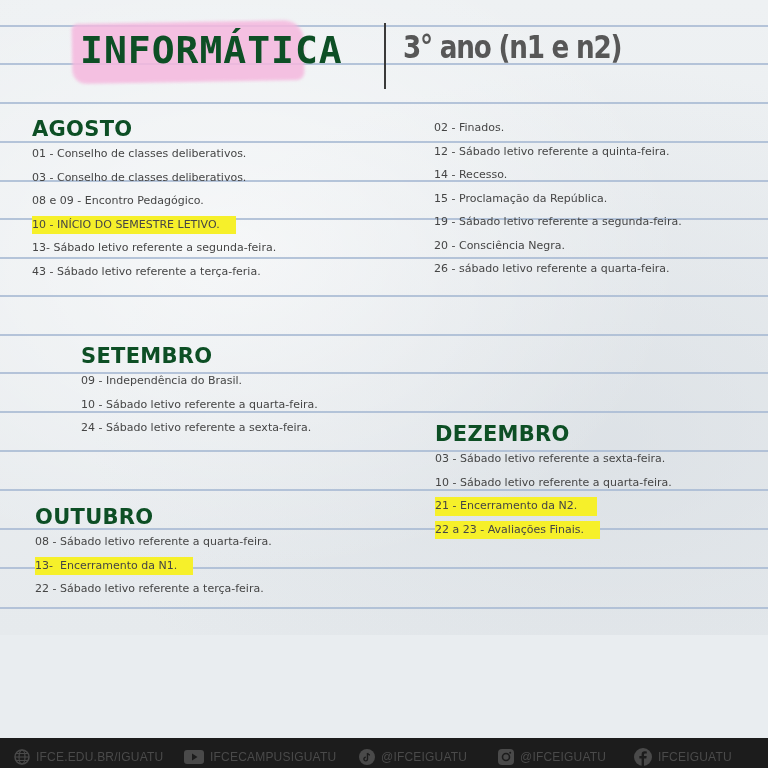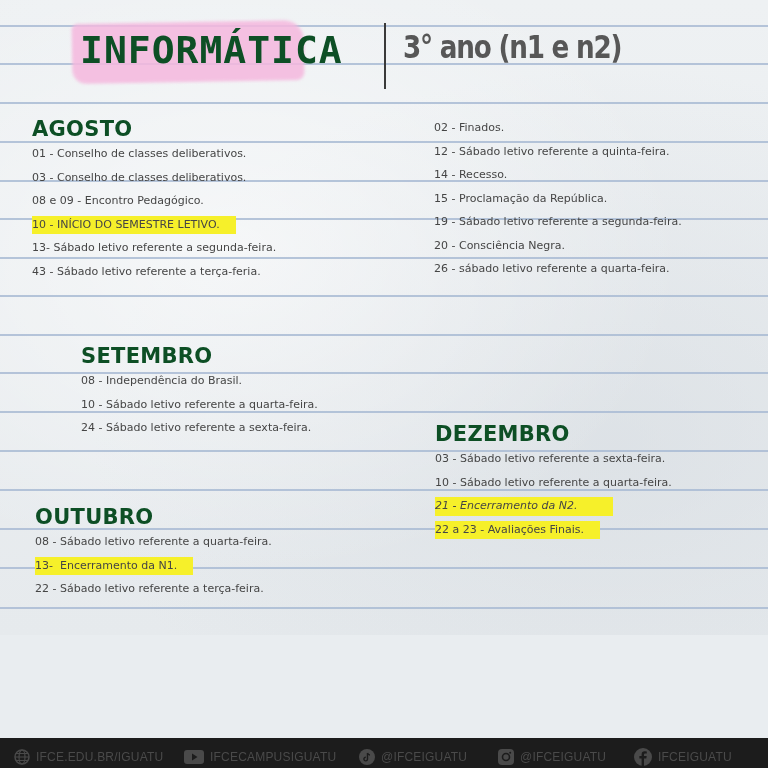--- a/index.html
+++ b/index.html
@@ -152,21 +152,21 @@
       <li class="event">08 e 09 - Encontro Pedagógico.</li>
       <li class="event hl">10 - INÍCIO DO SEMESTRE LETIVO.</li>
       <li class="event">13- Sábado letivo referente a segunda-feira.</li>
       <li class="event">43 - Sábado letivo referente a terça-feria.</li>
     </ul>
   </div>
 
   <div class="month" style="left:33px; top:343px;margin-left:48px;">
     <div class="month-title">SETEMBRO</div>
     <ul class="events">
-      <li class="event">08 - Independência do Brasil.</li>
+      <li class="event">09 - Independência do Brasil.</li>
       <li class="event">10 - Sábado letivo referente a quarta-feira.</li>
       <li class="event">24 - Sábado letivo referente a sexta-feira.</li>
     </ul>
   </div>
 
   <div class="month" style="left:35px; top:504px;">
     <div class="month-title">OUTUBRO</div>
     <ul class="events">
       <li class="event">08 - Sábado letivo referente a quarta-feira.</li>
       <li class="event hl" style="white-space:pre;">13-  Encerramento da N1.</li>
@@ -184,21 +184,21 @@
       <li class="event">20 - Consciência Negra.</li>
       <li class="event">26 - sábado letivo referente a quarta-feira.</li>
     </ul>
   </div>
 
   <div class="month" style="left:435px; top:421px;">
     <div class="month-title">DEZEMBRO</div>
     <ul class="events">
       <li class="event">03 - Sábado letivo referente a sexta-feira.</li>
       <li class="event">10 - Sábado letivo referente a quarta-feira.</li>
-      <li class="event hl" style="padding-right:36px;font-style:italic;">21 - Encerramento da N2.</li>
+      <li class="event hl" style="padding-right:20px;">21 - Encerramento da N2.</li>
       <li class="event hl">22 a 23 - Avaliações Finais.</li>
     </ul>
   </div>
 
   <svg class="clip" style="left:-6px; top:660px;" width="40" height="80" viewBox="0 0 40 80">
     <path d="M8 78 L28 20 Q32 8 22 6 Q12 4 8 16 L-6 60" fill="none" stroke="#c66b7e" stroke-width="3" stroke-linecap="round"></path>
     <path d="M2 72 L20 22 Q22 16 18 15" fill="none" stroke="#c66b7e" stroke-width="3" stroke-linecap="round"></path>
   </svg>
   <svg class="clip" style="left:36px; top:644px;" width="30" height="78" viewBox="0 0 30 78">
     <path d="M8 70 Q8 76 14 76 Q22 76 22 70 L22 10 Q22 3 15 3 Q6 3 6 10 L6 60" fill="none" stroke="#86e632" stroke-width="3" stroke-linecap="round"></path>

